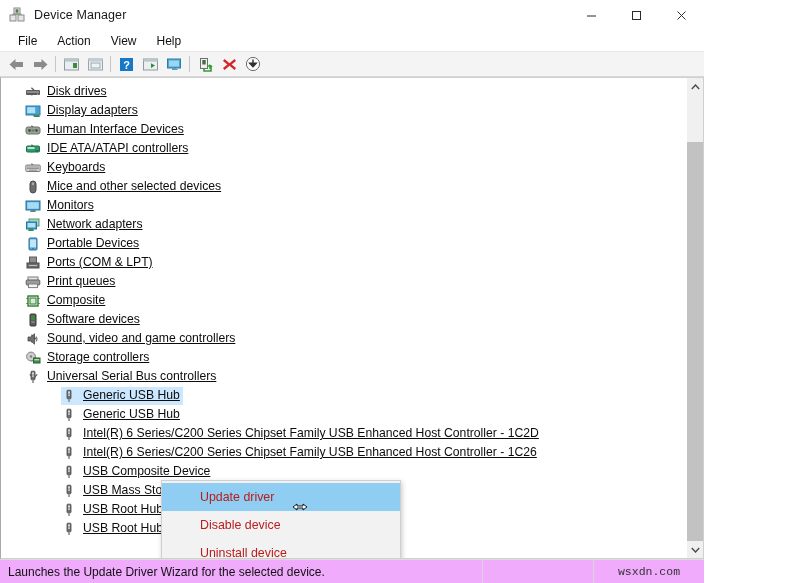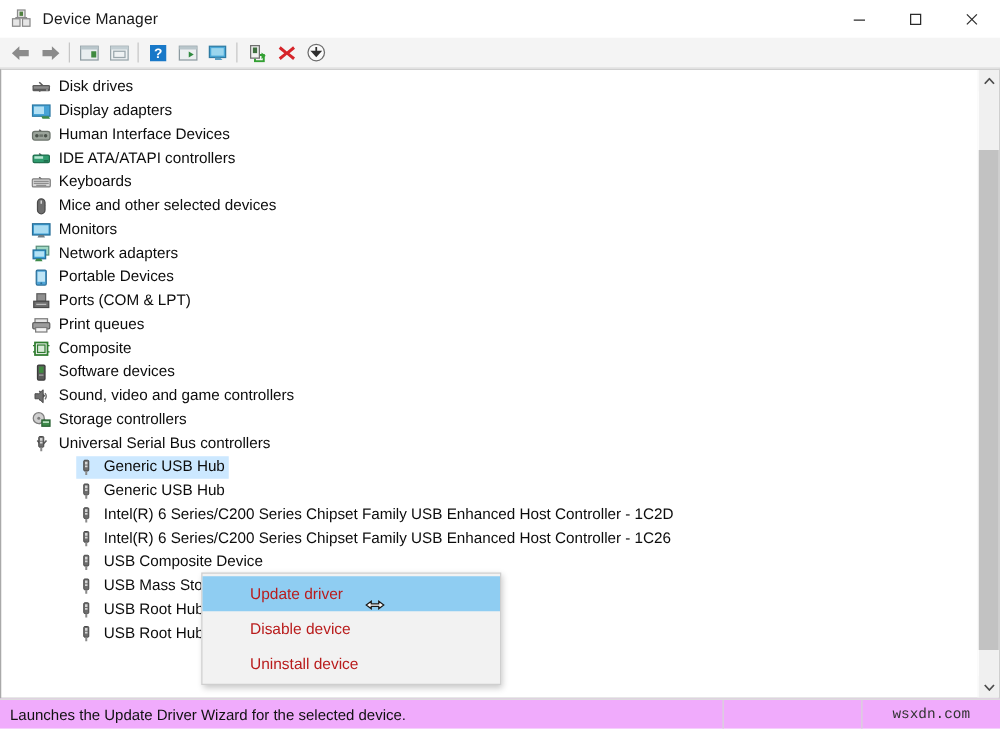--- a/index.html
+++ b/index.html
@@ -4,21 +4,21 @@
 <style>
   * { box-sizing: border-box; margin: 0; padding: 0; }
   html, body {
     width: 800px; height: 583px;
     font-family: "Liberation Sans", sans-serif;
     background: #ffffff;
     overflow: hidden;
   }
   .window {
     position: relative;
-    width: 800px; height: 583px;
+    width: 704px; height: 583px;
     background: #ffffff;
     display: flex; flex-direction: column;
   }
 
   
   .titlebar {
     height: 30px;
     background: #ffffff;
     display: flex; align-items: center;
     flex: 0 0 30px;
@@ -117,21 +117,21 @@
     display: flex; align-items: center; justify-content: center;
     color: #555;
   }
   .ico {
     width: 16px; height: 16px;
     margin-right: 6px;
     flex: 0 0 16px;
     position: relative;
     display: inline-block;
   }
-  .label { line-height: 15px; }
+  .label { line-height: 15px; text-decoration: underline; }
 
   
   .vscroll {
     position: absolute; top: 0; right: 0; bottom: 0;
     width: 17px; background: #f0f0f0;
     border-left: 1px solid #ffffff;
   }
   .vs-arrow {
     position: absolute; left: 0; width: 17px; height: 17px;
     display: flex; align-items: center; justify-content: center;
@@ -219,20 +219,26 @@
       </div>
       <div class="win-btn">
         <svg width="11" height="11" viewBox="0 0 11 11">
             <line x1="1.5" y1="1.5" x2="9.5" y2="9.5" stroke="#2b2b2b" stroke-width="1"></line>
             <line x1="9.5" y1="1.5" x2="1.5" y2="9.5" stroke="#2b2b2b" stroke-width="1"></line>
           </svg>
       </div>
     </div>
   </div>
 
+  <div class="menubar">
+    <div class="menu-item">File</div>
+    <div class="menu-item">Action</div>
+    <div class="menu-item">View</div>
+    <div class="menu-item">Help</div>
+  </div>
 
   <div class="toolbar">
     <div class="tb-btn">
       <svg width="17" height="15" viewBox="0 0 17 15">
         <path d="M7.5 2 L1.5 7.5 L7.5 13 L7.5 10 L15 10 L15 5 L7.5 5 Z" fill="#8b8b8b"></path>
       </svg>
     </div>
     <div class="tb-btn">
       <svg width="17" height="15" viewBox="0 0 17 15">
         <path d="M9.5 2 L15.5 7.5 L9.5 13 L9.5 10 L2 10 L2 5 L9.5 5 Z" fill="#8b8b8b"></path>

